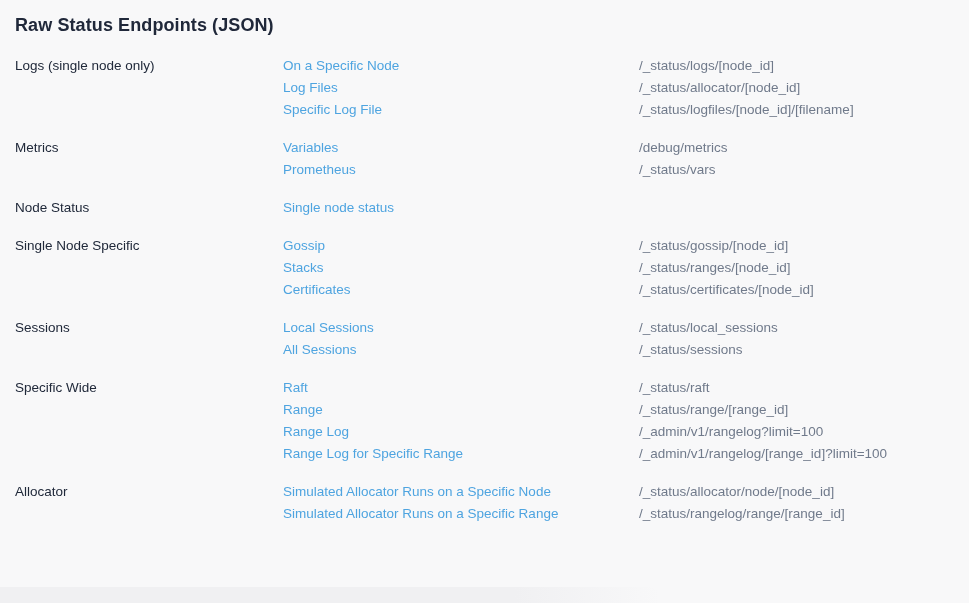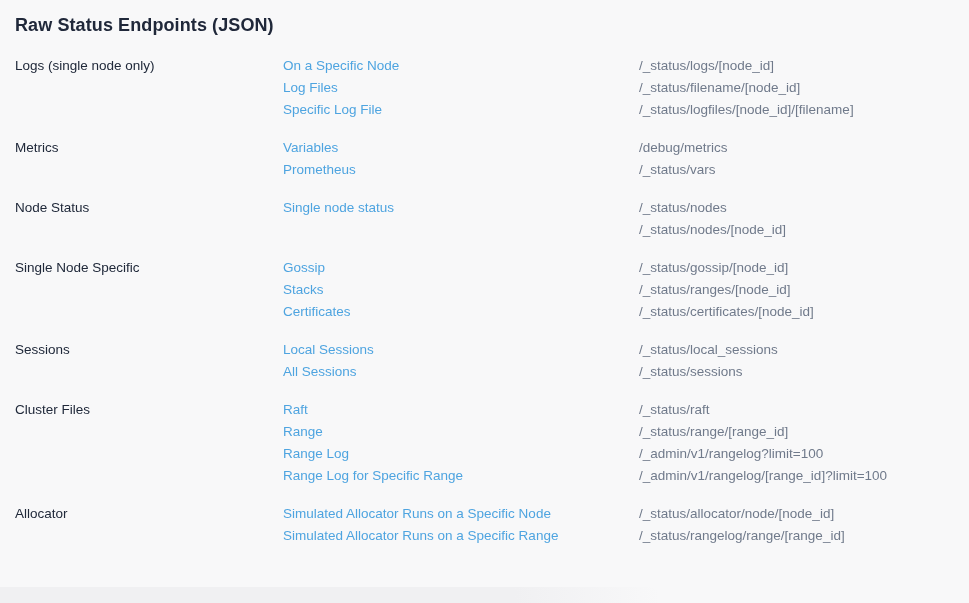--- a/index.html
+++ b/index.html
@@ -73,43 +73,39 @@
   <div class="endpoint-table" id="endpoint-table">
       <div class="section">
         <div class="category">Logs (single node only)</div>
         <div class="links">
           <a href="#">On a Specific Node</a>
           <a href="#">Log Files</a>
           <a href="#">Specific Log File</a>
         </div>
         <div class="paths">
           <span class="path">/_status/logs/[node_id]</span>
-          <span class="path">/_status/filename/[node_id]</span>
+          <span class="path">/_status/allocator/[node_id]</span>
           <span class="path">/_status/logfiles/[node_id]/[filename]</span>
         </div>
       </div>
       <div class="section">
         <div class="category">Metrics</div>
         <div class="links">
           <a href="#">Variables</a>
           <a href="#">Prometheus</a>
         </div>
         <div class="paths">
           <span class="path">/debug/metrics</span>
           <span class="path">/_status/vars</span>
         </div>
       </div>
       <div class="section">
         <div class="category">Node Status</div>
         <div class="links">
           <a href="#">Single node status</a>
-        </div>
-        <div class="paths">
-          <span class="path">/_status/nodes</span>
-          <span class="path">/_status/nodes/[node_id]</span>
         </div>
       </div>
       <div class="section">
         <div class="category">Single Node Specific</div>
         <div class="links">
           <a href="#">Gossip</a>
           <a href="#">Stacks</a>
           <a href="#">Certificates</a>
         </div>
         <div class="paths">
@@ -123,21 +119,21 @@
         <div class="links">
           <a href="#">Local Sessions</a>
           <a href="#">All Sessions</a>
         </div>
         <div class="paths">
           <span class="path">/_status/local_sessions</span>
           <span class="path">/_status/sessions</span>
         </div>
       </div>
       <div class="section">
-        <div class="category">Cluster Files</div>
+        <div class="category">Specific Wide</div>
         <div class="links">
           <a href="#">Raft</a>
           <a href="#">Range</a>
           <a href="#">Range Log</a>
           <a href="#">Range Log for Specific Range</a>
         </div>
         <div class="paths">
           <span class="path">/_status/raft</span>
           <span class="path">/_status/range/[range_id]</span>
           <span class="path">/_admin/v1/rangelog?limit=100</span>

